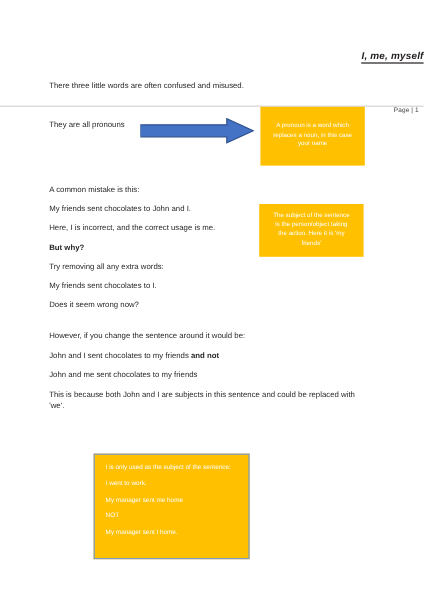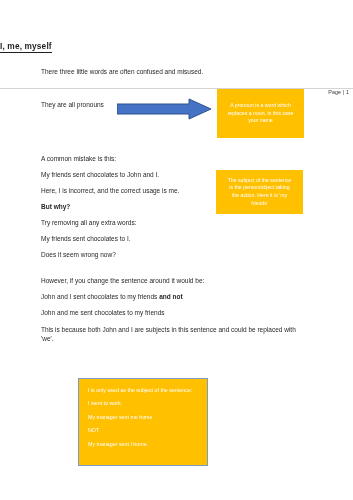--- a/index.html
+++ b/index.html
@@ -21,24 +21,25 @@
     inset: 0;
     background: #ffffff;
   }
 
   
   .doc-title {
     position: absolute;
     left: 0;
     right: 0;
     top: 41px;
-    text-align: left;
+    text-align: right;
     font-size: 8.3px;
     font-weight: bold;
     letter-spacing: 0.15px;
+    font-style: italic;
   }
   .doc-title span {
     border-bottom: 1px solid #231f20;
     padding-bottom: 0.5px;
   }
 
   
   .header-rule {
     position: absolute;
     left: 0;

